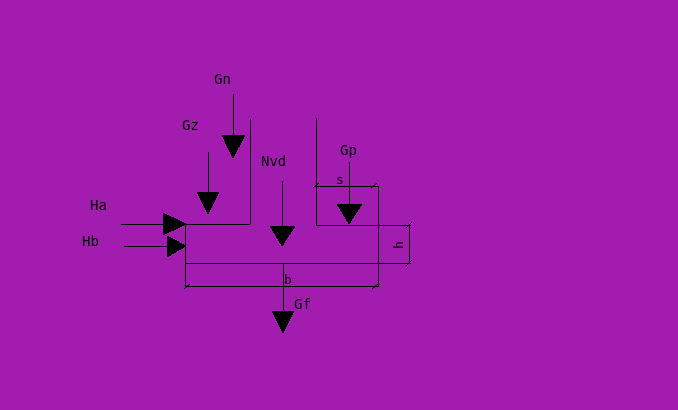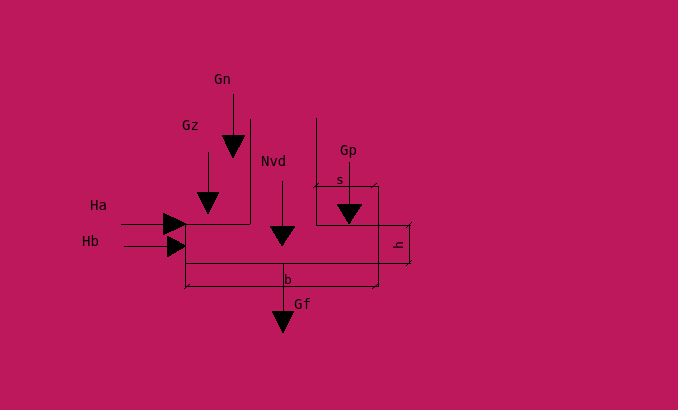--- a/index.html
+++ b/index.html
@@ -8,21 +8,21 @@
     width: 678px;
     height: 410px;
     background: #ffffff;
     overflow: hidden;
     font-family: "DejaVu Sans Mono", "Liberation Mono", monospace;
   }
   #canvas-wrap {
     position: relative;
     width: 678px;
     height: 410px;
-    background: #be185d;
+    background: #a21caf;
   }
   svg text {
     font-family: "DejaVu Sans Mono", "Liberation Mono", monospace;
     font-size: 14px;
     fill: #000000;
   }
   svg text.small-dim {
     font-size: 13px;
   }
   svg line {

